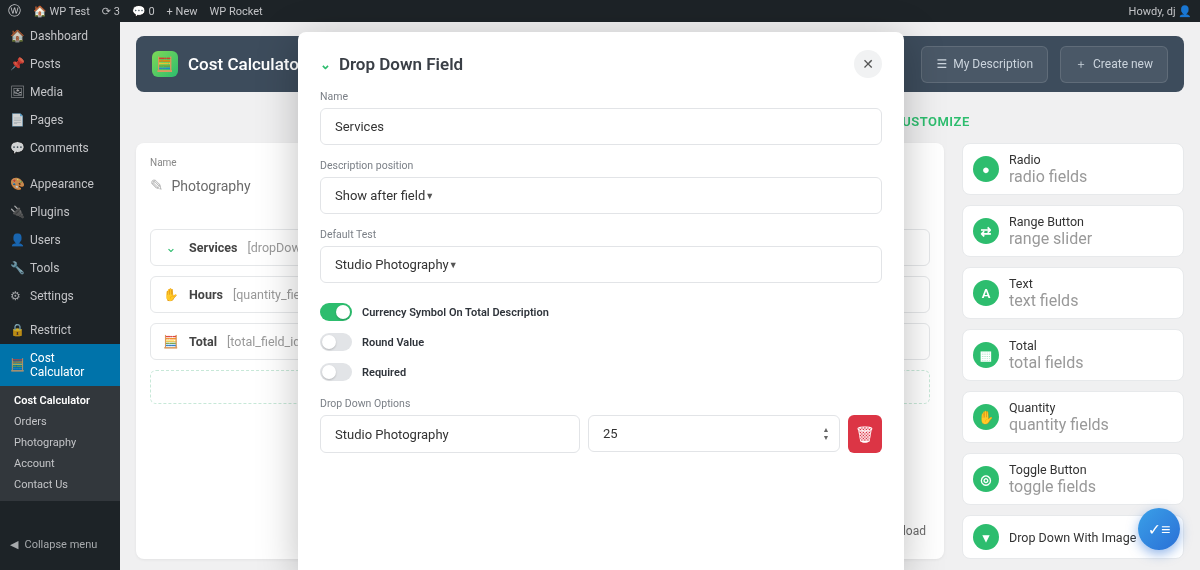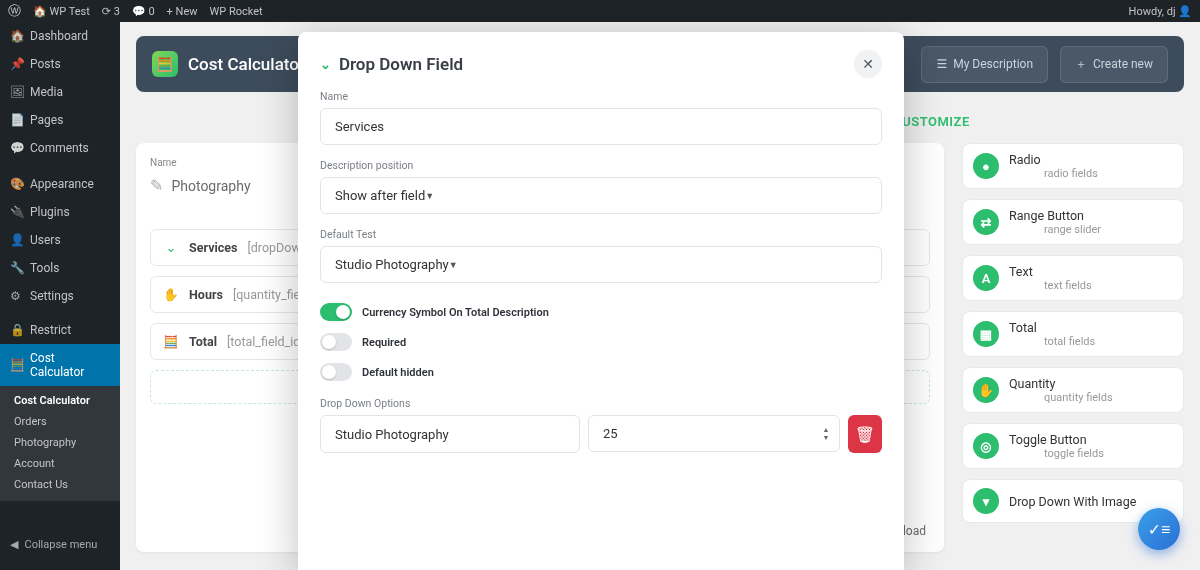--- a/index.html
+++ b/index.html
@@ -45,21 +45,21 @@
 .fields-stack { margin-top:20px; display:flex; flex-direction:column; gap:10px; }
 .frow { border:1px solid #e5e7e9; border-radius:6px; padding:10px 12px; display:flex; align-items:center; gap:10px; font-size:12.5px; color:#444; background:#fff; cursor:pointer;}
 .frow .ic { color:#2dbd6e; width:16px; text-align:center; }
 .frow .slug { color:#999; }
 .frow.dashed { border:1.5px dashed #c7e8d8; height:34px; }
 
 .right-col { width:222px; display:flex; flex-direction:column; gap:10px; }
 .tool { background:#fff; border:1px solid #e7e9eb; border-radius:8px; padding:8px 10px; display:flex; align-items:center; gap:10px; cursor:grab; }
 .tool .badge { width:26px; height:26px; border-radius:50%; background:#2dbd6e; color:#fff; display:flex; align-items:center; justify-content:center; font-size:13px; font-weight:600; }
 .tool .ttl { font-size:12.5px; color:#333; }
-.tool .sub { font-size:11px; color:#999;margin-left:35px; }
+.tool .sub { font-size:16px; color:#999; }
 .modal { position:absolute; left:298px; top:32px; width:606px; bottom:0; background:#fff; border-radius:8px 8px 0 0; box-shadow:0 8px 40px rgba(0,0,0,.25); overflow:hidden; }
 .modal-inner { position:absolute; inset:0; overflow-y:auto; padding:18px 22px 22px; }
 .modal-inner::-webkit-scrollbar { width:6px; }
 .modal-inner::-webkit-scrollbar-thumb { background:#d0d3d6; border-radius:3px; }
 
 .modal-h { display:flex; align-items:center; justify-content:space-between; margin-bottom:12px; }
 .modal-h .t { display:flex; align-items:center; gap:8px; font-size:17px; font-weight:600; color:#3a3f46; }
 .modal-h .close { width:28px; height:28px; border-radius:50%; background:#f1f2f3; display:flex; align-items:center; justify-content:center; cursor:pointer; color:#555; font-size:14px;}
 
 .mfield { margin-bottom:14px; }
@@ -312,25 +312,25 @@
         <span class="caret">▼</span>
       </div>
     </div>
 
     <div class="toggle-row">
         <div class="toggle on"></div>
         <div class="tl">Currency Symbol On Total Description</div>
       </div>
     <div class="toggle-row">
         <div class="toggle"></div>
-        <div class="tl">Required</div>
+        <div class="tl">Round Value</div>
       </div>
     <div class="toggle-row">
         <div class="toggle"></div>
-        <div class="tl">Default hidden</div>
+        <div class="tl">Required</div>
       </div>
 
     <div class="mfield" style="margin-top:10px">
       <div class="mlabel">Drop Down Options</div>
       <div class="opt-row">
         <input class="minput" value="Studio Photography" style="">
         <div class="num">
           <input class="minput" value="25" style="">
           <div class="spinners">
               <span>▲</span>

